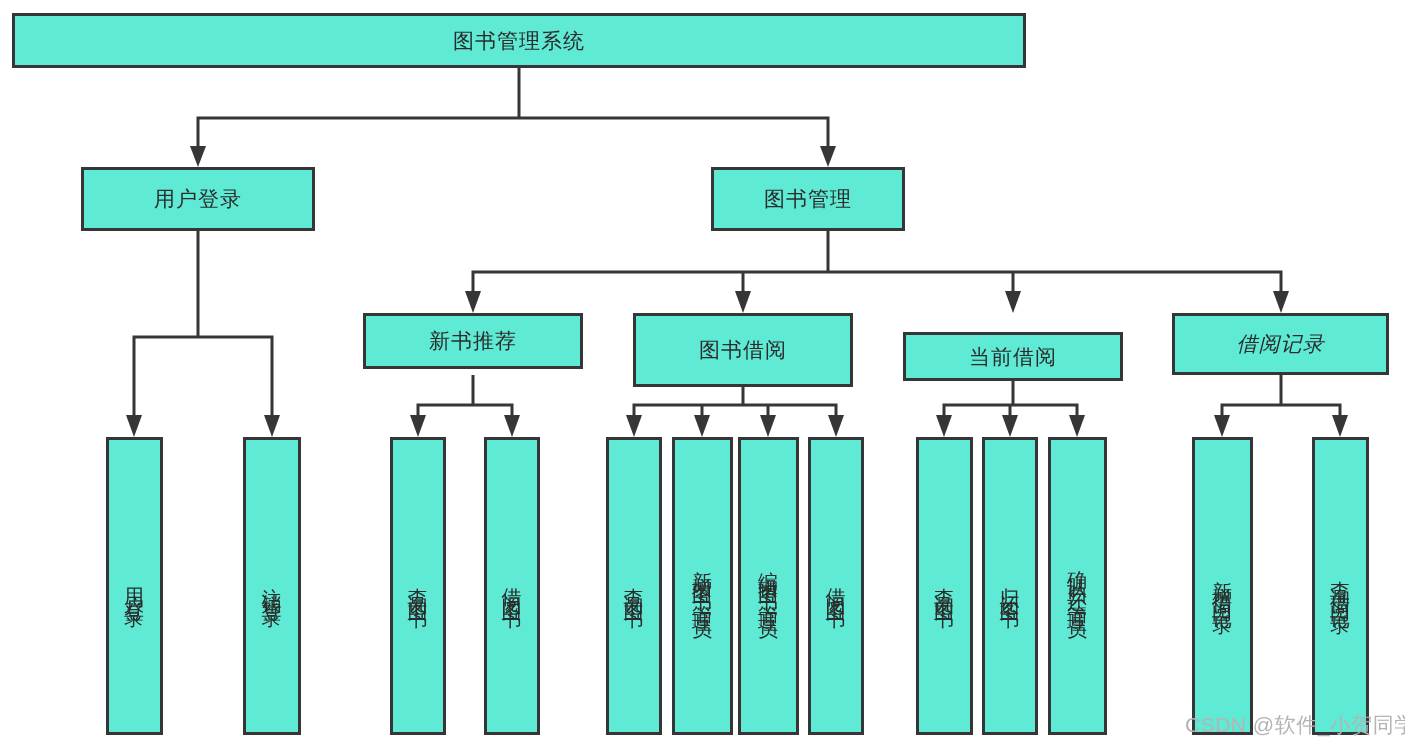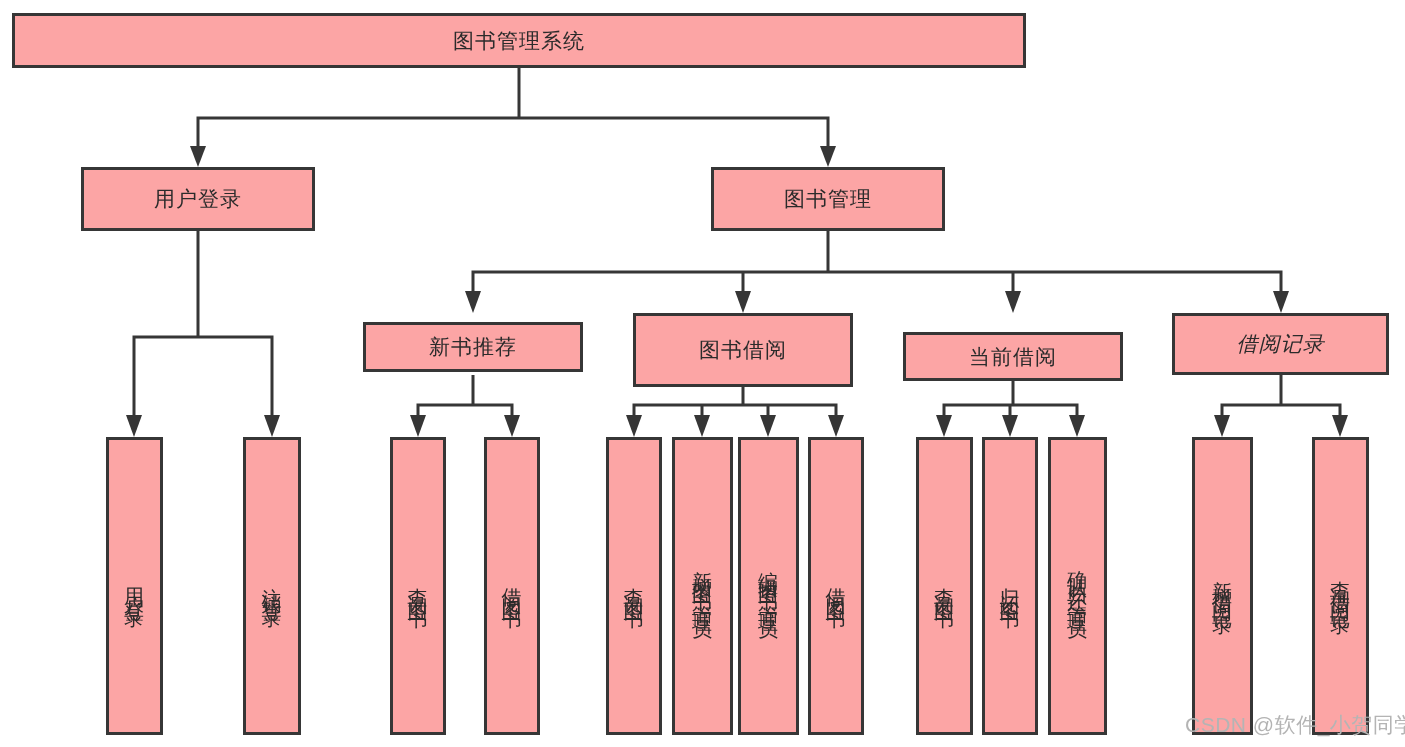--- a/index.html
+++ b/index.html
@@ -19,21 +19,21 @@
     position: absolute;
     left: 0;
     top: 0;
     width: 1405px;
     height: 747px;
   }
   .box {
     position: absolute;
     box-sizing: border-box;
     border: 3px solid #363636;
-    background: #fca5a5;
+    background: #5eead4;
     display: flex;
     align-items: center;
     justify-content: center;
     color: #2b2b2b;
   }
   .box.h {
     font-size: 21px;
     letter-spacing: 1px;
     white-space: nowrap;
   }
@@ -41,22 +41,22 @@
     writing-mode: vertical-rl;
     text-orientation: mixed;
     font-size: 20px;
     letter-spacing: 7px;
     line-height: 1;
     white-space: nowrap;
   }
   
   #n-root   { left: 12px;   top: 13px;  width: 1014px; height: 55px; }
   #n-login  { left: 81px;   top: 167px; width: 234px;  height: 64px; }
-  #n-mgmt   { left: 711px;  top: 167px; width: 234px;  height: 64px; }
-  #n-nb     { left: 363px;  top: 322px; width: 220px;  height: 50px; }
+  #n-mgmt   { left: 711px;  top: 167px; width: 194px;  height: 64px; }
+  #n-nb     { left: 363px;  top: 313px; width: 220px;  height: 56px; }
   #n-bb     { left: 633px;  top: 313px; width: 220px;  height: 74px; }
   #n-cb     { left: 903px;  top: 332px; width: 220px;  height: 49px; }
   #n-br     { left: 1172px; top: 313px; width: 217px;  height: 62px; font-style: italic; }
   .leaf     { top: 437px; height: 298px; }
   #l-ul  { left: 106px;  width: 57px; }
   #l-lo  { left: 243px;  width: 58px; }
   #l-nbq { left: 390px;  width: 56px; }
   #l-nbb { left: 484px;  width: 56px; }
   #l-bbq { left: 606px;  width: 56px; }
   #l-bba { left: 672px;  width: 61px; }

